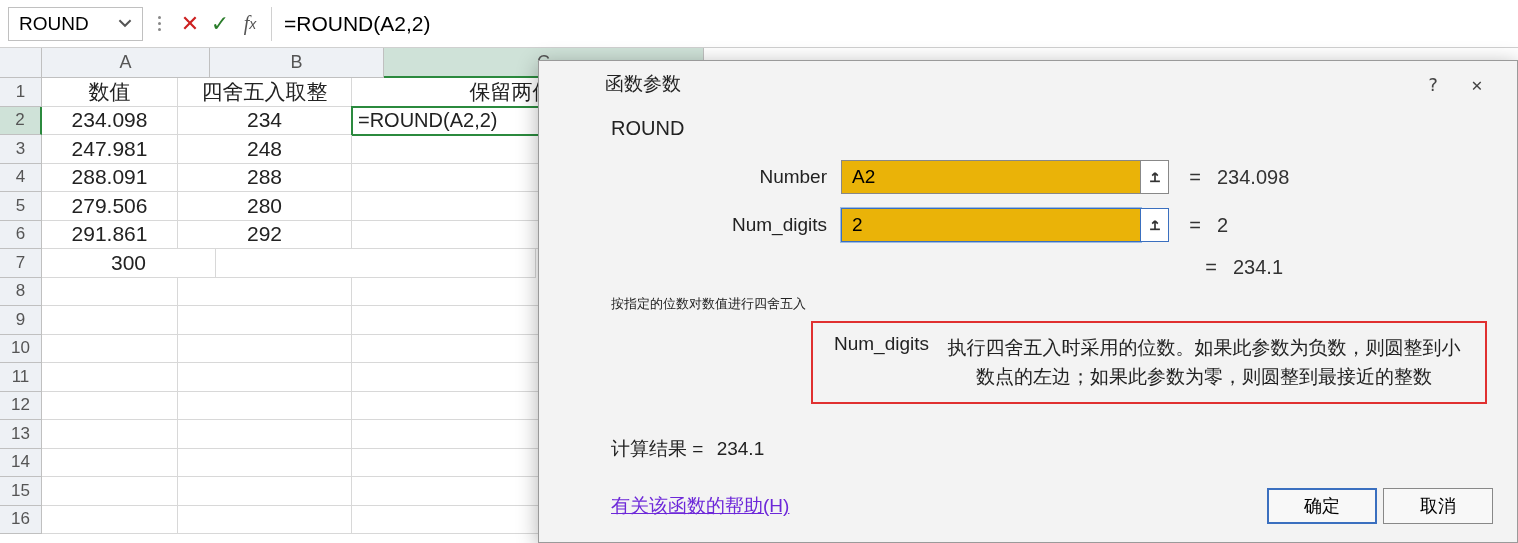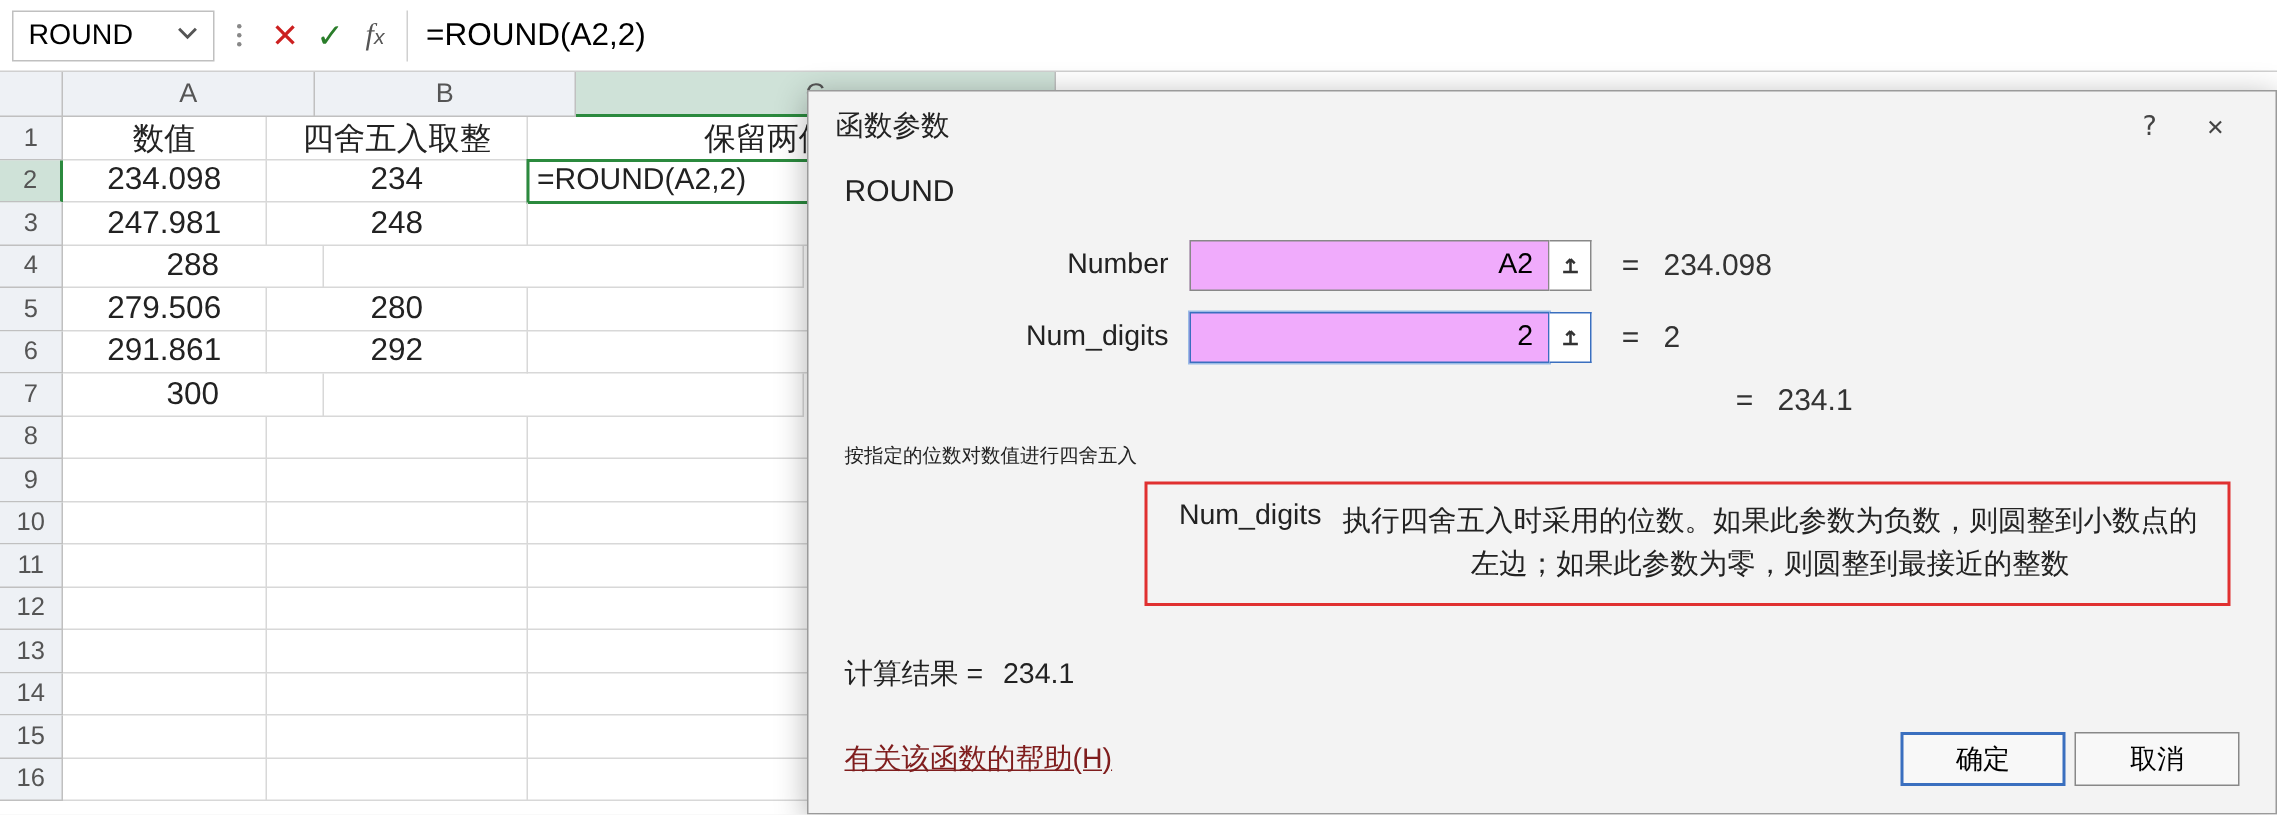--- a/index.html
+++ b/index.html
@@ -26,43 +26,43 @@
 .rows { }
 .row { display: flex; height: 28.5px; }
 .row-h { width: 42px; background: #eef1f5; border-right: 1px solid #c0c0c0; border-bottom: 1px solid #c0c0c0; display: flex; align-items: center; justify-content: center; font-size: 17px; color: #555; }
 .row-h.active { background: #cfe2d8; border-right: 2px solid #2b8a3e; }
 .col-h.active-c { background: #cfe2d8; border-bottom: 2px solid #2b8a3e; }
 .cell { border-right: 1px solid #d8d8d8; border-bottom: 1px solid #d8d8d8; display: flex; align-items: center; justify-content: center; font-size: 21px; color: #222; padding: 0 6px; }
 .cell.ca { width: 136px; } .cell.cb { width: 174px; } .cell.cc { width: 320px; }
 .cell.edit { outline: 2px solid #2b8a3e; outline-offset: -1px; justify-content: flex-start; padding-left: 6px; font-size: 20px; }
 
 
-.dialog { position: absolute; left: 538px; top: 60px; width: 980px; height: 483px; background: #f3f3f3; border: 1px solid #9a9a9a; box-shadow: 0 4px 20px rgba(0,0,0,.3); display: flex; flex-direction: column; }
+.dialog { position: absolute; left: 538px; top: 60px; width: 980px; height: 483px; background: #f3f3f3; border: 1px solid #9a9a9a; box-shadow: 0 4px 20px rgba(0,0,0,.3); display: flex; flex-direction: column; padding-left: 48px; }
 .titlebar { display: flex; align-items: center; height: 46px; padding: 0 18px; font-size: 19px; color: #222; }
 .titlebar .spacer { flex: 1; }
 .titlebar .tbtn { width: 44px; display: flex; align-items: center; justify-content: center; font-size: 18px; color: #444; cursor: pointer; font-family: monospace;}
 .dlg-body { flex: 1; padding: 4px 24px 12px 24px; display: flex; flex-direction: column; font-size: 19px; color: #222; }
 .func-name { font-size: 20px; margin-top: 6px; margin-bottom: 20px; }
 .arg-row { display: flex; align-items: center; margin-bottom: 14px; }
 .arg-label { width: 230px; text-align: right; padding-right: 14px; font-size: 19px; }
 .arg-input-wrap { display: flex; align-items: center; }
-.arg-input { width: 240px; height: 34px; border: 1px solid #888; padding: 0 10px; font-size: 19px; background: #f0abfc; outline: none; text-align: right; }
+.arg-input { width: 300px; height: 34px; border: 1px solid #888; padding: 0 10px; font-size: 19px; background: #eab308; outline: none; }
 .arg-input.focus { border: 1px solid #3a6fbf; box-shadow: 0 0 0 1px #9bbbe6; }
 .picker { width: 28px; height: 34px; border: 1px solid #888; border-left: none; background: #fff; display: flex; align-items: center; justify-content: center; cursor: pointer; }
 .picker.focus { border: 1px solid #3a6fbf; border-left:none; }
 .arg-eq { width: 20px; text-align: center; margin-left: 16px; font-size: 20px; color: #333; }
 .arg-val { margin-left: 12px; font-size: 20px; color: #333; }
 .result-eq-row { display:flex; margin-left: 574px; margin-bottom: 16px;}
 .desc { font-size: 13px; margin-bottom: 8px; }
 .hint-box { border: 2px solid #e03030; padding: 10px 16px; margin-left: 200px; margin-right: 6px; display: flex; }
 .hint-label { width: 110px; text-align: right; padding-right: 10px; font-size: 19px; }
 .hint-text { flex: 1; font-size: 19px; text-align: center; line-height: 1.55; }
 .result-row { margin-top: 32px; font-size: 19px; }
 .footer { display: flex; align-items: center; padding: 0 24px 18px 24px; }
-.help-link { color: #7f1d1d; text-decoration: underline; cursor: pointer; font-size: 19px; }
+.help-link { color: #6d28d9; text-decoration: underline; cursor: pointer; font-size: 19px; }
 .footer .spacer { flex: 1; }
 .btn { min-width: 110px; height: 36px; border: 1px solid #888; background: #f8f8f8; font-size: 18px; cursor: pointer; margin-left: 6px; padding: 0 18px; }
 .btn.primary { border: 2px solid #3a6fbf; }
 
 svg.chev { width: 14px; height: 14px; }
 svg.upico { width: 14px; height: 14px; }
 </style>
 </head>
 <body>
 
@@ -107,20 +107,21 @@
         <div class="cell cc edit">=ROUND(A2,2)</div>
       </div>
       <div class="row">
         <div class="row-h">3</div>
         <div class="cell ca">247.981</div>
         <div class="cell cb">248</div>
         <div class="cell cc"></div>
       </div>
       <div class="row">
         <div class="row-h">4</div>
+        <div class="cell ca">288.091</div>
         <div class="cell cb">288</div>
         <div class="cell cc"></div>
       </div>
       <div class="row">
         <div class="row-h">5</div>
         <div class="cell ca">279.506</div>
         <div class="cell cb">280</div>
         <div class="cell cc"></div>
       </div>
       <div class="row">

